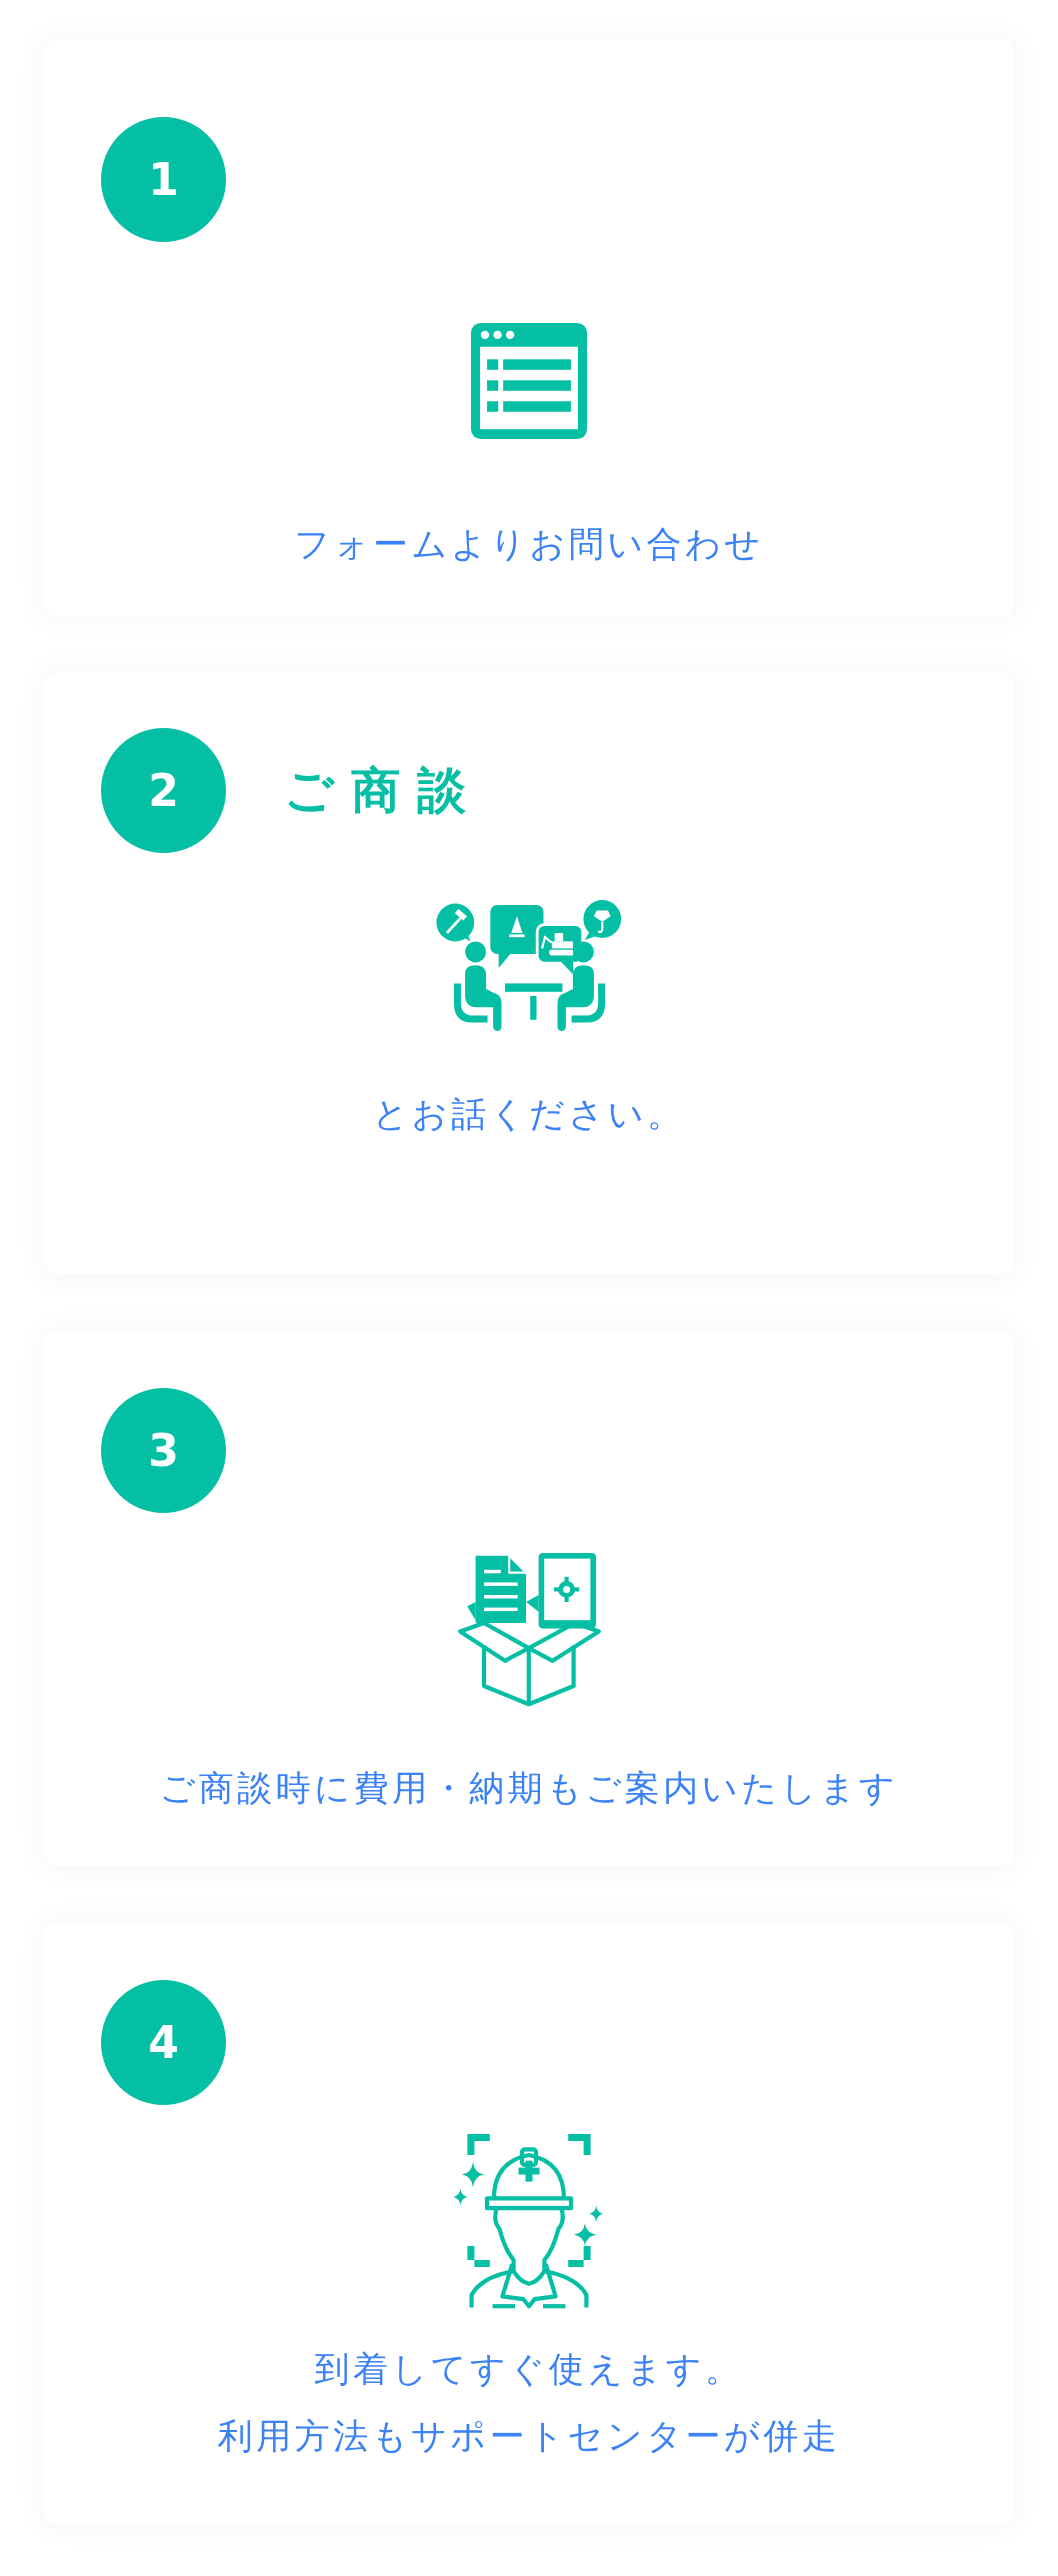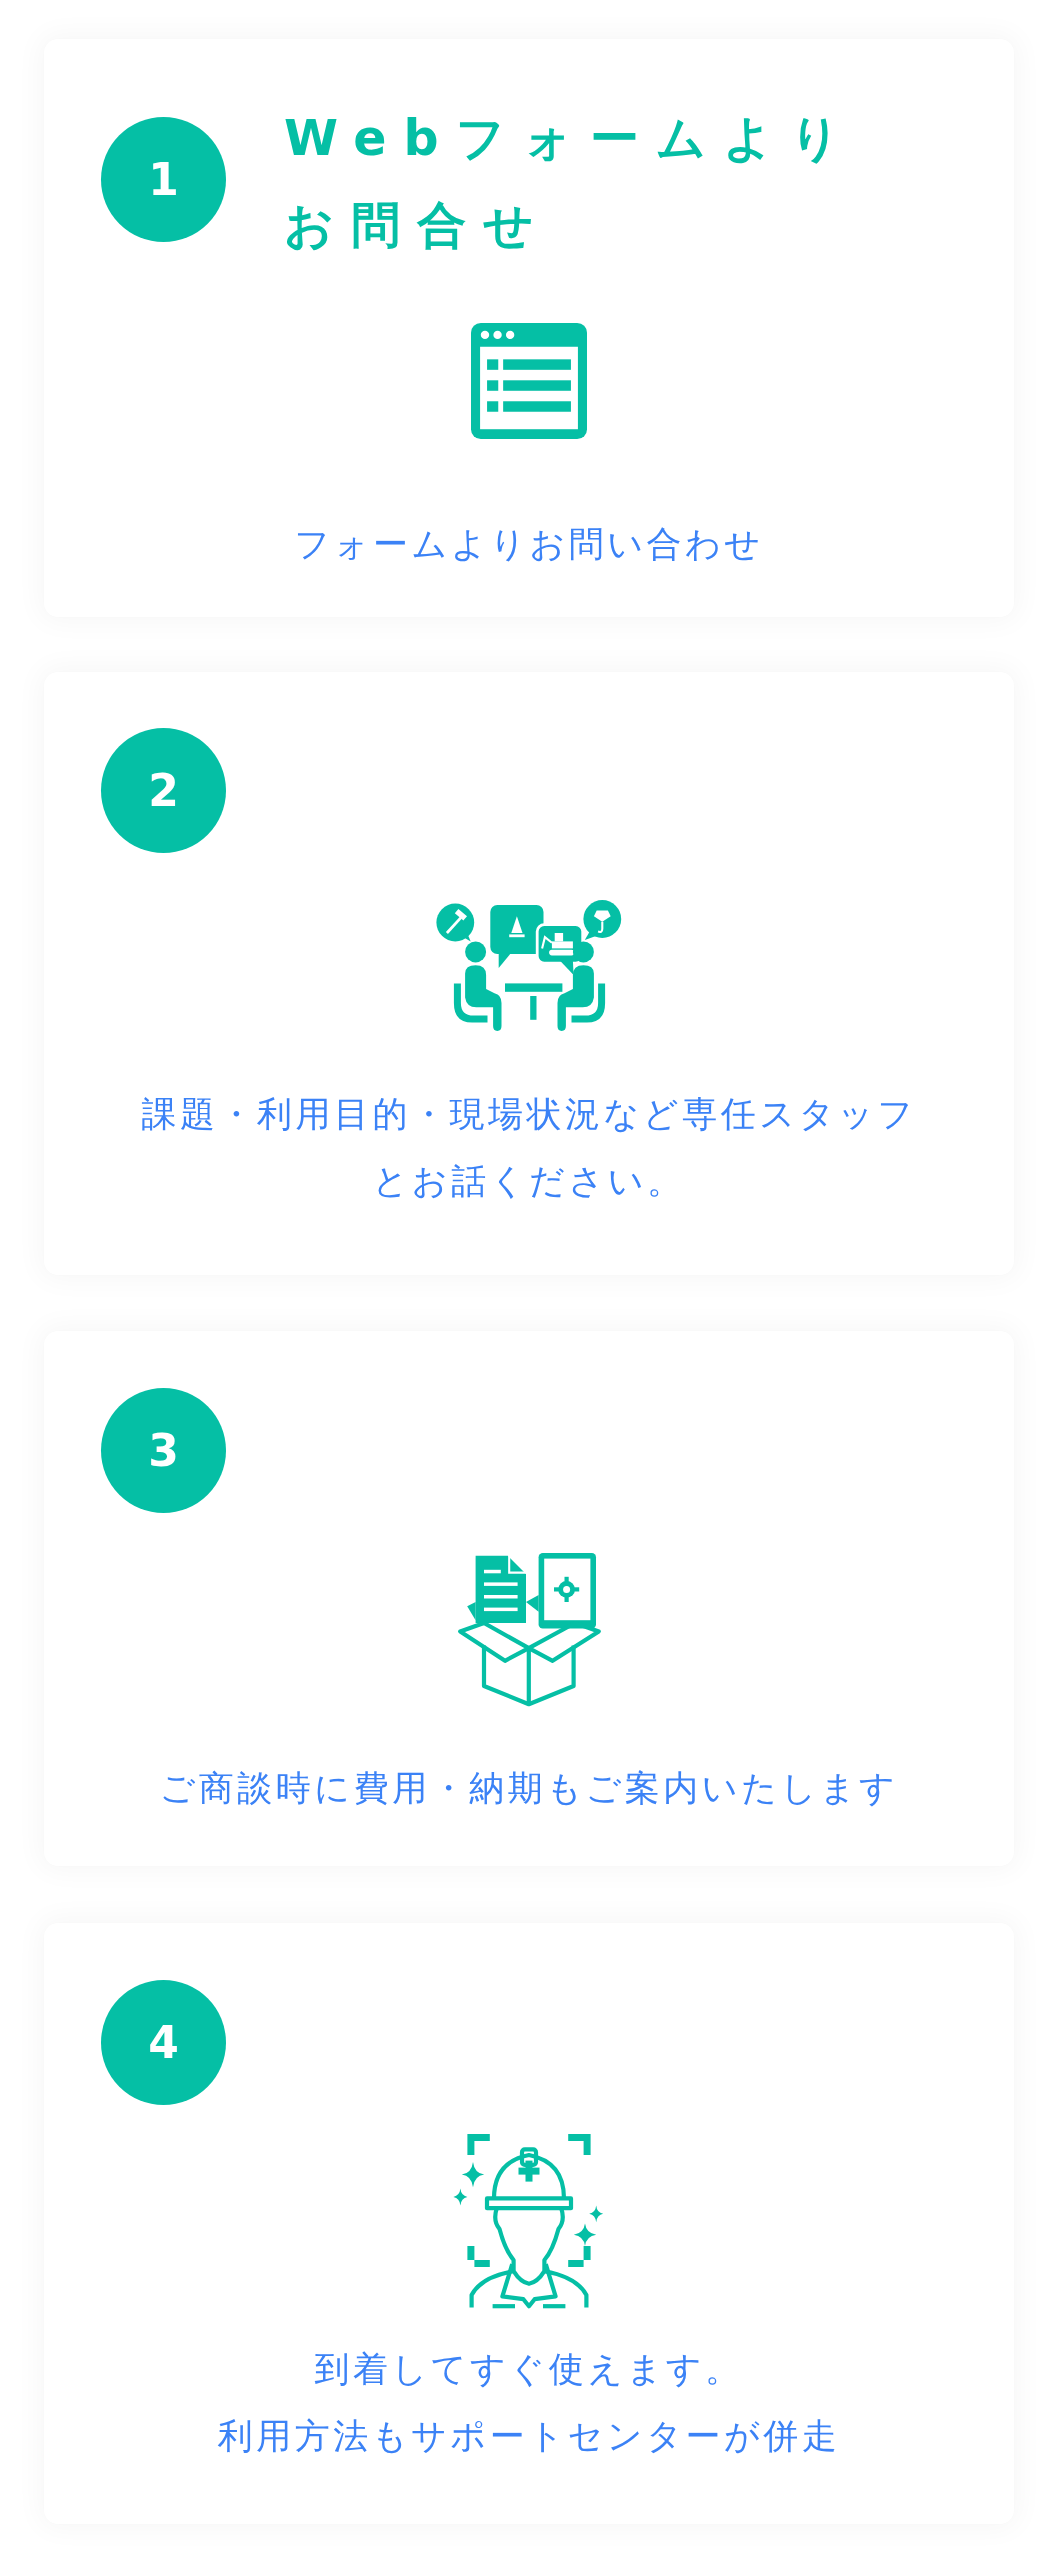--- a/index.html
+++ b/index.html
@@ -64,21 +64,20 @@
     letter-spacing: 3.5px;
     line-height: 67px;
   }
   .step-desc span { display: block; }
 </style>
 </head>
 <body>
 
 <div class="card" style="top:39px; height:578px;">
   <div class="step-circle" style="top:78px;">1</div>
-  <div class="step-title" style="top:56px; width:618px;">Webフォームよりお問合せ</div>
   <div class="step-icon" style="top:284px;">
     <svg width="116" height="116" viewBox="0 0 166 166">
       <rect x="0" y="0" width="166" height="166" rx="14" fill="#05bfa5"></rect>
       <rect x="13" y="34" width="140" height="118" fill="#ffffff"></rect>
       <circle cx="20" cy="17" r="6" fill="#ffffff"></circle>
       <circle cx="38" cy="17" r="6" fill="#ffffff"></circle>
       <circle cx="56" cy="17" r="6" fill="#ffffff"></circle>
       <rect x="23" y="52" width="16" height="15" fill="#05bfa5"></rect>
       <rect x="46" y="52" width="97" height="15" fill="#05bfa5"></rect>
       <rect x="23" y="82" width="16" height="15" fill="#05bfa5"></rect>
@@ -87,20 +86,21 @@
       <rect x="46" y="112" width="97" height="15" fill="#05bfa5"></rect>
     </svg>
   </div>
   <div class="step-desc" style="top:472px;">
     <span>フォームよりお問い合わせ</span>
   </div>
 </div>
 
 <div class="card" style="top:672px; height:603px;">
   <div class="step-circle" style="top:56px;">2</div>
+  <div class="step-title" style="top:75px;">ご商談</div>
   <div class="step-icon" style="top:226px;">
     <svg width="191" height="133" viewBox="0 0 272 190">
 
       <circle cx="30" cy="35" r="27" fill="#05bfa5"></circle>
       <polygon points="40,55 52,62 46,48" fill="#05bfa5"></polygon>
       <line x1="18" y1="50" x2="38" y2="28" stroke="#fff" stroke-width="4"></line>
       <rect x="30" y="20" width="16" height="8" fill="#fff" transform="rotate(40 38 24)"></rect>
 
       <rect x="80" y="10" width="76" height="70" rx="10" fill="#05bfa5"></rect>
       <polygon points="92,78 110,78 92,100" fill="#05bfa5"></polygon>
@@ -125,21 +125,20 @@
 
       <rect x="101" y="122" width="82" height="12" fill="#05bfa5"></rect>
       <rect x="137" y="140" width="9" height="34" fill="#05bfa5"></rect>
 
       <circle cx="213" cy="77" r="15" fill="#05bfa5"></circle>
       <path d="M228 108 Q228 96 213 96 Q198 96 198 110 L198 130 L186 136 Q176 138 176 150 L176 183 Q176 190 182 190 Q188 190 188 183 L188 156 L212 156 Q226 156 228 142 Z" fill="#05bfa5"></path>
       <path d="M244 122 L234 122 L234 150 Q234 168 216 168 L196 168 L196 178 L218 178 Q244 178 244 150 Z" fill="#05bfa5"></path>
     </svg>
   </div>
   <div class="step-desc" style="top:409px;">
-    <span>課題・利用目的・現場状況など専任スタッフ</span>
     <span>とお話ください。</span>
   </div>
 </div>
 
 <div class="card" style="top:1331px; height:535px;">
   <div class="step-circle" style="top:57px;">3</div>
   <div class="step-icon" style="top:222px;">
     <svg width="147" height="154" viewBox="0 0 210 220">
 
       <path d="M28 4 L74 4 L100 30 L100 100 L28 100 Z" fill="#05bfa5"></path>

